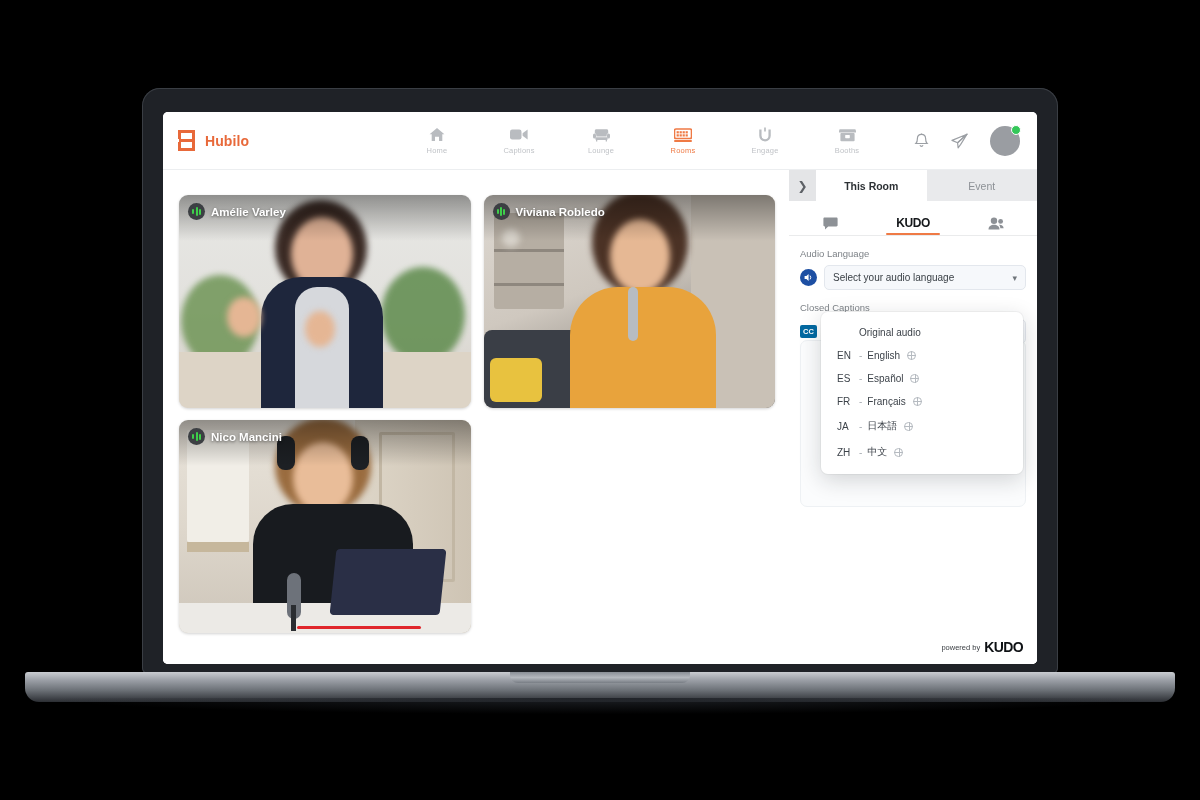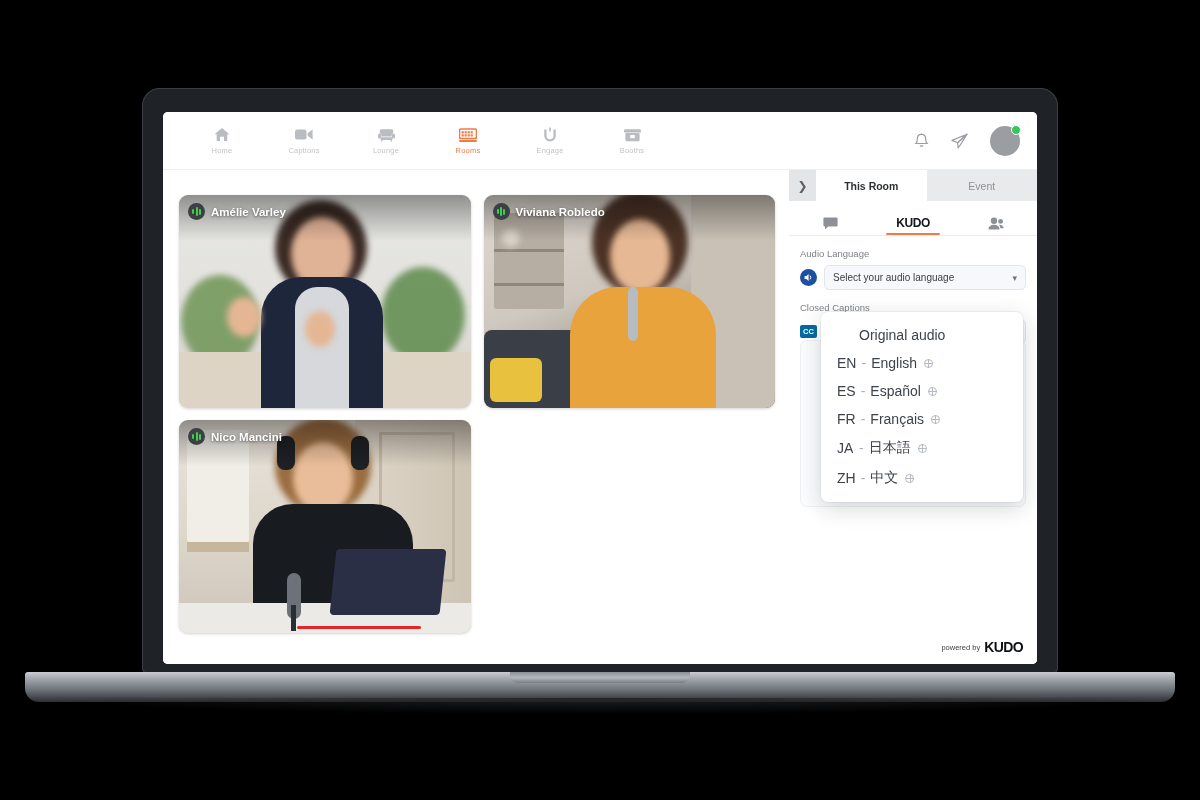--- a/index.html
+++ b/index.html
@@ -145,41 +145,55 @@
     position:absolute; left:11px; right:11px; top:104px; height:167px;
     background:#fbfcfd; border:1px solid #eef1f4; border-radius:7px;
   }
 
   
   #lang-dropdown {
     position:absolute; left:32px; top:76px; width:202px;
     background:#fff; border-radius:7px; box-shadow:0 6px 22px rgba(20,25,35,.18), 0 0 0 1px rgba(0,0,0,.04);
     padding:9px 0; z-index:20;
   }
-  .lang-opt { display:flex; align-items:center; gap:5px; padding:6px 16px; font-size:14px; color:#3d434a; cursor:pointer; }
+  .lang-opt { display:flex; align-items:center; gap:5px; padding:6px 16px; font-size:10px; color:#3d434a; cursor:pointer; }
   .lang-code { min-width:17px; }
   .lang-dash { color:#a9aeb4; }
   .globe { width:9px; height:9px; border-radius:50%; border:1px solid #b6bbc1; position:relative; margin-left:2px; flex:none; }
   .globe::before { content:''; position:absolute; left:3.2px; top:-1px; width:1px; height:9px; background:#b6bbc1; }
   .globe::after { content:''; position:absolute; left:-1px; top:3.2px; width:9px; height:1px; background:#b6bbc1; }
 
   #panel-footer { position:absolute; left:0; bottom:0; width:248px; height:34px; background:#fff; display:flex; align-items:center; justify-content:flex-end; padding-right:14px; gap:4px; }
   #powered-text { font-size:7.5px; color:#3c4045; }
   #kudo-footer-logo { font-weight:bold; font-size:14px; letter-spacing:-.6px; color:#0e1114; }
 </style>
 </head>
 <body>
 
 <div id="laptop-mockup">
   <div id="laptop-lid"></div>
 
   <div id="laptop-screen">
 
     <div id="topbar">
 
+      <div id="brand">
+        <span class="logo-mark">
+          <i class="lm1"></i>
+            <i class="lm2"></i>
+            <i class="lm3"></i>
+            <i class="lm4"></i>
+          <i class="lm5"></i>
+            <i class="lm6"></i>
+            <i class="lm7"></i>
+            <i class="lm8"></i>
+          <i class="lm-bar"></i>
+        </span>
+        <span id="brand-name">Hubilo</span>
+      </div>
 
       <div id="main-nav">
 
         <div class="nav-item">
           <span class="nav-icon">
             <svg width="16" height="15" viewBox="0 0 16 15" fill="currentColor">
                 <path d="M8 1 0.6 7.2h2.1V14h3.3V9.7h4V14h3.3V7.2h2.1z"></path>
               </svg>
           </span>
           <span class="nav-label">Home</span>

